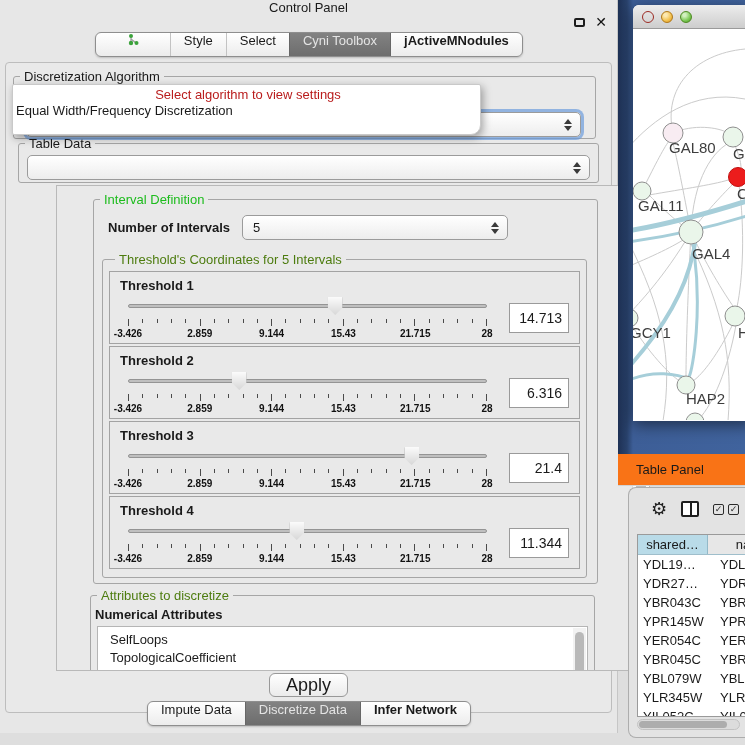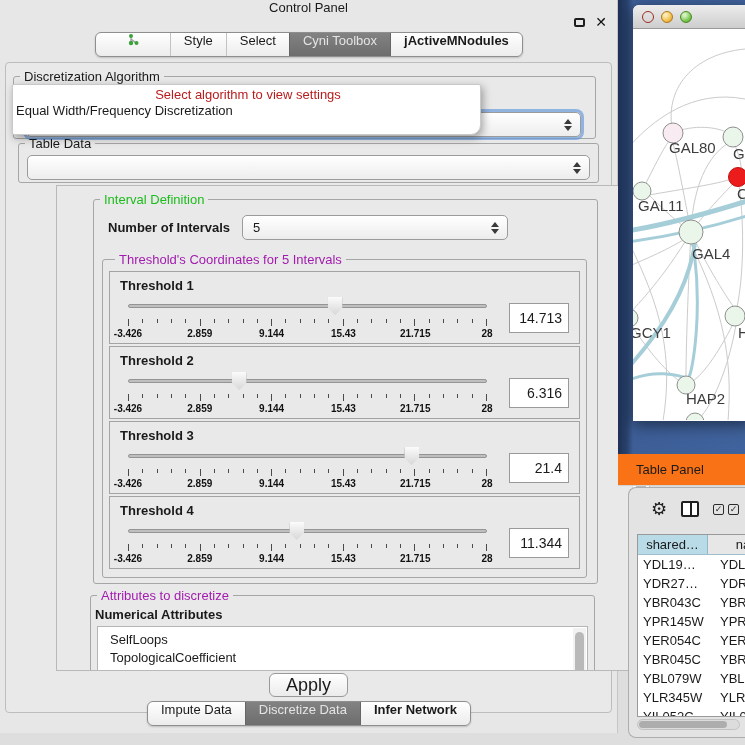--- a/index.html
+++ b/index.html
@@ -22,21 +22,21 @@
   .seg.selected + .seg { border-left-color:#666;font-weight:bold; }
   .top-tabs { top:32px; }
   .bottom-tabs { top:701px; }
 
   .cp-content { position:absolute; left:5px; top:62px; width:607px; height:651px; background:#e9e9e9; border:1px solid #bdbdbd; border-radius:4px; }
 
   fieldset { border:1px solid #a6a6a6; border-radius:3px; }
   legend { padding:0 4px; margin-left:6px; font-size:13px; white-space:nowrap; }
   legend.black { color:#1a1a1a; }
   legend.green { color:#1cbc1c; }
-  legend.blue  { color:#a21caf; }
+  legend.blue  { color:#4d7c0f; }
 
   .fs-algo { position:absolute; left:7px; top:6px; width:583px; height:70px; }
   .combo { position:relative; height:25px; background:linear-gradient(#ffffff,#ededed); border:1px solid #9b9b9b; border-radius:5px; display:flex; align-items:center; padding:0 24px 0 10px; white-space:nowrap; overflow:hidden; }
   .combo.focused { box-shadow:0 0 0 3px rgba(98,150,219,.65); }
   .stepper { position:absolute; right:8px; top:50%; transform:translateY(-50%); display:flex; flex-direction:column; gap:2px; }
   .stp { width:0; height:0; border-left:4px solid transparent; border-right:4px solid transparent; }
   .stp.up { border-bottom:5px solid #3a3a3a; }
   .stp.dn { border-top:5px solid #3a3a3a; }
   .algo-combo { position:absolute; left:12px; right:14px; top:28px; }
 

